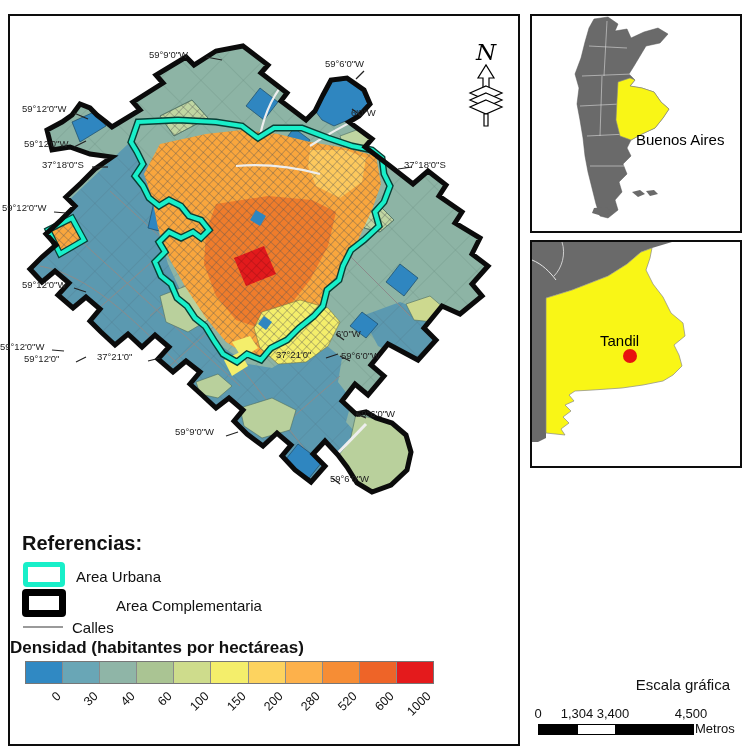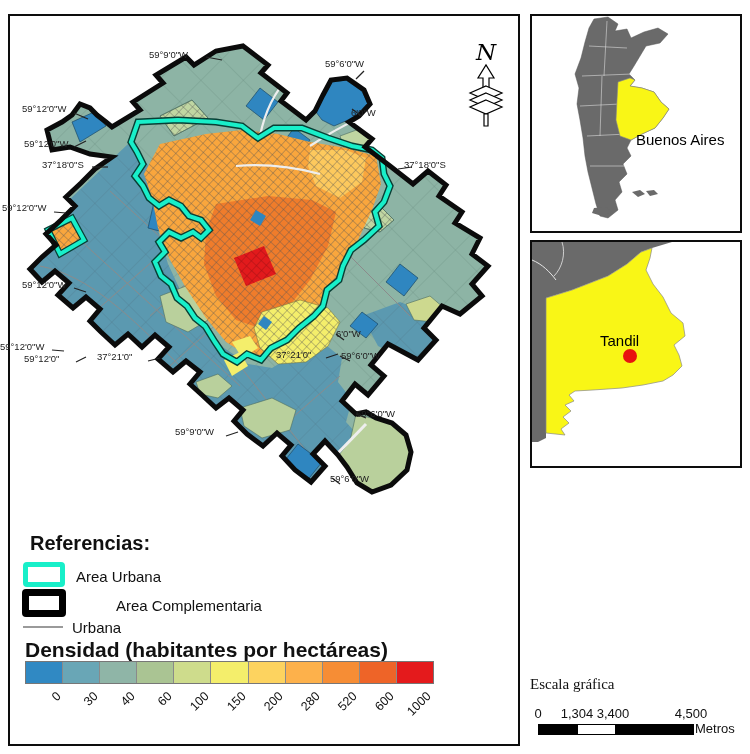--- a/index.html
+++ b/index.html
@@ -5,34 +5,34 @@
   html,body{margin:0;padding:0;background:#fff;}
   #page{position:relative;width:750px;height:754px;background:#fff;overflow:hidden;
         font-family:"Liberation Sans",sans-serif;color:#111;}
   .panel{position:absolute;border:2px solid #0d0d0d;background:#fff;box-sizing:border-box;}
   #main-panel{left:8px;top:14px;width:512px;height:732px;}
   #inset-argentina{left:530px;top:14px;width:212px;height:219px;}
   #inset-ba{left:530px;top:240px;width:212px;height:228px;}
   .coord{position:absolute;font-size:9.5px;color:#222;white-space:nowrap;letter-spacing:0px;}
   .inset-label{position:absolute;font-size:15px;color:#000;white-space:nowrap;}
   
-  .legend-title{position:absolute;left:30px;top:532px;font-size:20px;font-weight:bold;}
+  .legend-title{position:absolute;left:22px;top:532px;font-size:20px;font-weight:bold;}
   .sw{position:absolute;box-sizing:border-box;background:#fff;}
   #sw-urban{left:23px;top:562px;width:42px;height:25px;border:5px solid #18efc9;border-radius:4px;}
   #sw-comp{left:22px;top:589px;width:44px;height:28px;border:7px solid #000;border-radius:4px;}
   #sw-calles{left:23px;top:626px;width:40px;height:2px;background:#9a9a9a;}
   .legend-item-label{position:absolute;font-size:15px;white-space:nowrap;}
-  .density-title{position:absolute;left:25px;top:638px;font-size:21px;font-weight:bold;}
+  .density-title{position:absolute;left:10px;top:638px;font-size:17px;font-weight:bold;}
   #ramp{position:absolute;left:25px;top:661px;width:407px;height:21px;display:flex;border:1px solid #777;box-sizing:content-box;}
   #ramp .cell{flex:1 1 auto;border-right:1px solid #8a8a8a;}
   #ramp .cell:last-child{border-right:none;}
   .break{position:absolute;top:689px;font-size:12.5px;white-space:nowrap;
          transform:rotate(-45deg);transform-origin:100% 0;}
   
-  .scale-title{position:absolute;left:530px;top:676px;width:200px;text-align:left;font-size:15px;font-family:Liberation Serif, serif;}
+  .scale-title{position:absolute;left:530px;top:676px;width:200px;text-align:right;font-size:15px;}
   .scale-num{position:absolute;top:706px;font-size:13px;text-align:center;white-space:nowrap;}
   #scale-track{position:absolute;left:538px;top:724px;width:154px;height:9px;border:1px solid #000;display:flex;box-sizing:content-box;}
   #scale-track .seg{height:100%;}
   .scale-unit{position:absolute;left:695px;top:721px;font-size:13px;}
 </style>
 </head>
 <body>
 
 <div id="page">
 
@@ -200,21 +200,21 @@
   <span class="coord" style="left:175px;top:426px;">59°9'0"W</span>
   <span class="coord" style="left:330px;top:473px;">59°6'0"W</span>
 
   <div>
     <div class="legend-title">Referencias:</div>
     <div id="sw-urban" class="sw" style="border-color: rgb(24, 239, 201);"></div>
     <span class="legend-item-label" style="left:76px;top:568px;">Area Urbana</span>
     <div id="sw-comp" class="sw"></div>
     <span class="legend-item-label" style="left:72px;top:597px;margin-left:44px;">Area Complementaria</span>
     <div id="sw-calles" class="sw" style="background-color: rgb(154, 154, 154);"></div>
-    <span class="legend-item-label" style="left:72px;top:619px;">Urbana</span>
+    <span class="legend-item-label" style="left:72px;top:619px;">Calles</span>
     <div class="density-title">Densidad (habitantes por hectáreas)</div>
     <div id="ramp">
       <div class="cell" style="background-color: rgb(48, 137, 195);"></div>
       <div class="cell" style="background-color: rgb(105, 166, 182);"></div>
       <div class="cell" style="background-color: rgb(143, 181, 167);"></div>
       <div class="cell" style="background-color: rgb(170, 196, 147);"></div>
       <div class="cell" style="background-color: rgb(206, 220, 140);"></div>
       <div class="cell" style="background-color: rgb(244, 238, 107);"></div>
       <div class="cell" style="background-color: rgb(253, 211, 95);"></div>
       <div class="cell" style="background-color: rgb(253, 177, 75);"></div>

